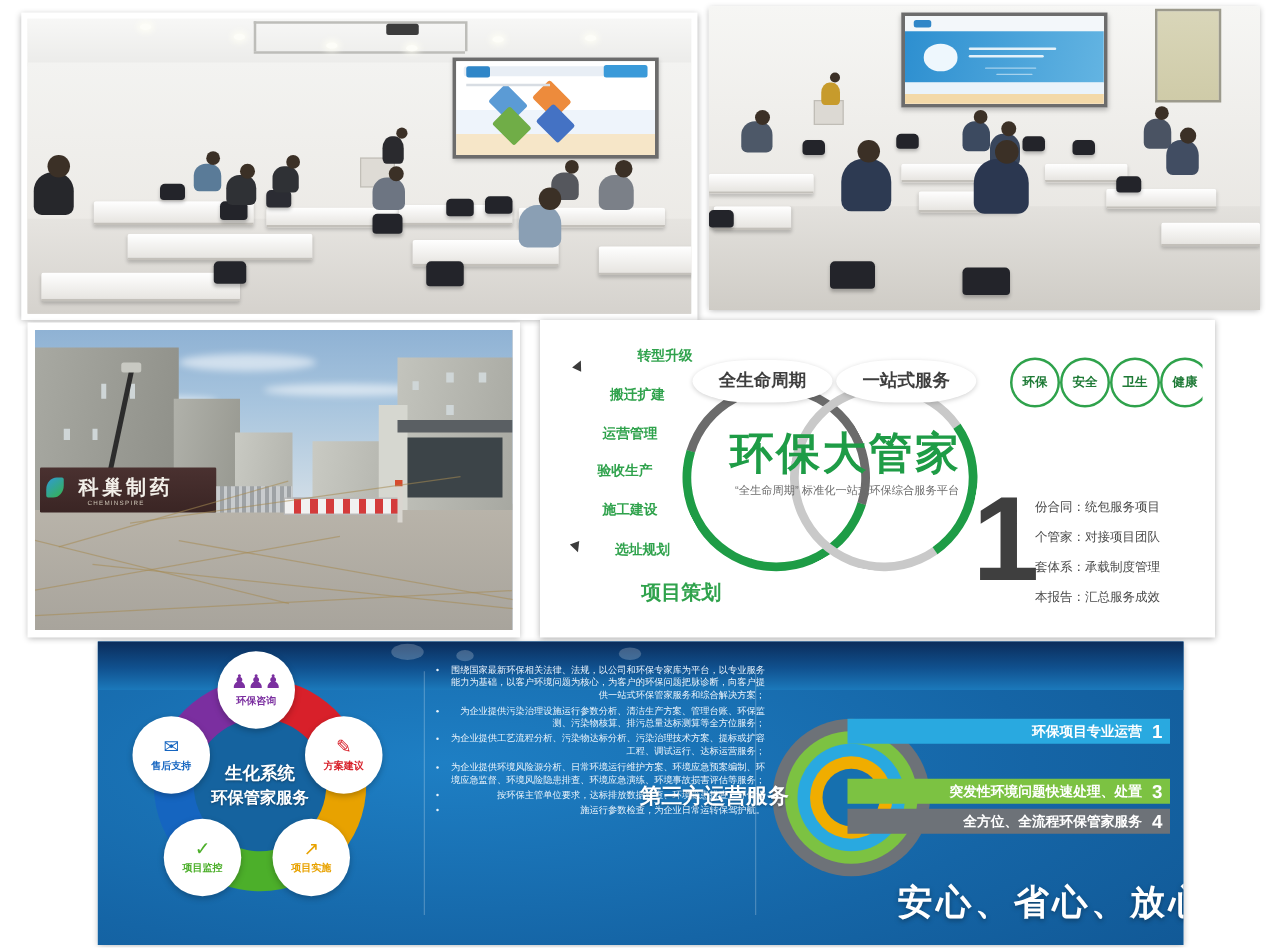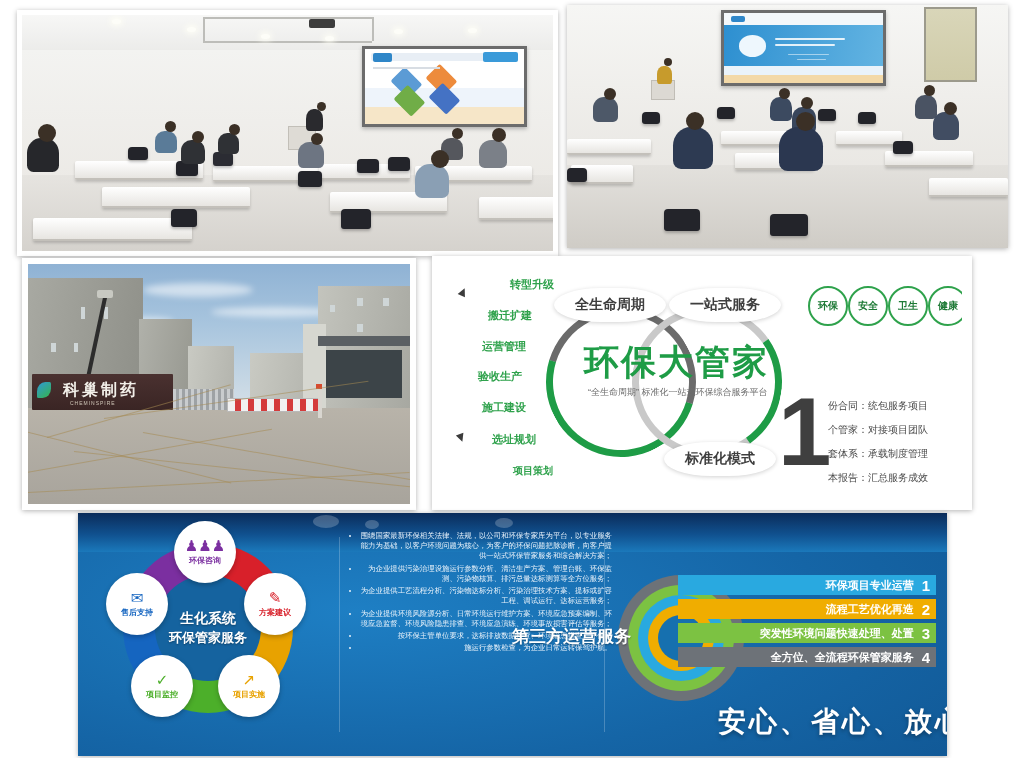--- a/index.html
+++ b/index.html
@@ -332,31 +332,30 @@
       <div class="dashed-arc" style="left:-30px;top:30px;width:80px;height:140px;"></div>
       <div style="position:absolute;left:17px;top:24px;width:0;height:0;border-left:4px solid transparent;border-right:4px solid transparent;border-bottom:8px solid #3b3b3b;transform:rotate(25deg);"></div>
       <div style="position:absolute;left:15px;top:170px;width:0;height:0;border-left:4px solid transparent;border-right:4px solid transparent;border-top:8px solid #3b3b3b;transform:rotate(-20deg);"></div>
 
       <div class="label-cn" style="left:68px;top:13px;font-size:11px;">转型升级</div>
       <div class="label-cn" style="left:46px;top:44px;font-size:11px;">搬迁扩建</div>
       <div class="label-cn" style="left:40px;top:75px;font-size:11px;">运营管理</div>
       <div class="label-cn" style="left:36px;top:105px;font-size:11px;">验收生产</div>
       <div class="label-cn" style="left:40px;top:136px;font-size:11px;">施工建设</div>
       <div class="label-cn" style="left:50px;top:168px;font-size:11px;">选址规划</div>
-      <div class="label-cn" style="left:71px;top:200px;font-size:10px;">项目策划</div>
+      <div class="label-cn" style="left:71px;top:200px;font-size:16px;">项目策划</div>
 
       <div class="ring" style="left:104px;top:43px;width:150px;height:150px;border:7px solid #1e9c46;
             border-top-color:#6b6b6b;border-right-color:#6b6b6b;transform:rotate(-28deg);"></div>
 
       <div class="ring" style="left:190px;top:43px;width:150px;height:150px;border:7px solid #c9c9c9;
             border-right-color:#1e9c46;transform:rotate(10deg);"></div>
 
       <div class="callout" style="left:112px;top:24px;width:112px;height:34px;font-size:14px;">全生命周期</div>
       <div class="callout" style="left:227px;top:24px;width:112px;height:34px;font-size:14px;">一站式服务</div>
-      <div class="callout" style="left:222px;top:178px;width:112px;height:34px;font-size:14px;">标准化模式</div>
 
       <div class="bigtitle" style="left:142px;top:75px;font-size:35px;">环保大管家</div>
       <div class="subtitle" style="left:146px;top:122px;font-size:9px;">“全生命周期” 标准化一站式环保综合服务平台</div>
 
       <div class="chip" style="left:366px;top:22px;">环保</div>
       <div class="chip" style="left:406px;top:22px;">安全</div>
       <div class="chip" style="left:446px;top:22px;">卫生</div>
       <div class="chip" style="left:486px;top:22px;">健康</div>
 
       <div class="bignum" style="left:336px;top:120px;">1</div>
@@ -422,24 +421,20 @@
       <div class="ring3" style="left:560px;top:82px;width:86px;height:86px;background:#29a9e0;"></div>
       <div class="ring3" style="left:570px;top:92px;width:66px;height:66px;background:#f0ad00;"></div>
       <div class="ring3" style="left:580px;top:102px;width:46px;height:46px;background:#1670af;"></div>
 
       <div class="tps-label" style="left:434px;top:112px;font-size:17px;">第三方运营服务</div>
 
       <div class="ribbon" style="left:600px;top:62px;width:258px;height:20px;background:#29a9e0;font-size:11px;">
         <span>环保项目专业运营</span>
         <span class="rnum">1</span>
       </div>
-      <div class="ribbon" style="left:600px;top:86px;width:258px;height:20px;background:#f0ad00;font-size:11px;">
-        <span>流程工艺优化再造</span>
-        <span class="rnum">2</span>
-      </div>
       <div class="ribbon" style="left:600px;top:110px;width:258px;height:20px;background:#7cc242;font-size:11px;">
         <span>突发性环境问题快速处理、处置</span>
         <span class="rnum">3</span>
       </div>
       <div class="ribbon" style="left:600px;top:134px;width:258px;height:20px;background:#6d7278;font-size:11px;">
         <span>全方位、全流程环保管家服务</span>
         <span class="rnum">4</span>
       </div>
 
       <div class="slogan" style="left:640px;top:190px;font-size:28px;">安心、省心、放心</div>

